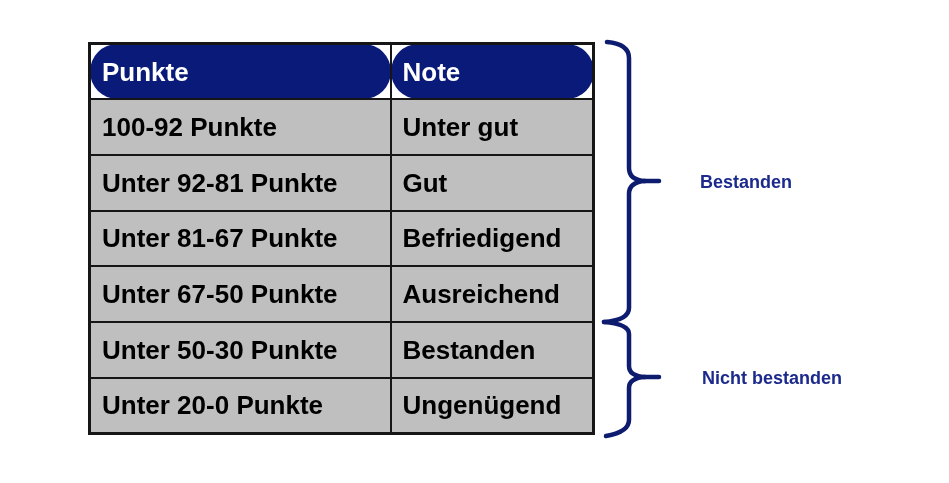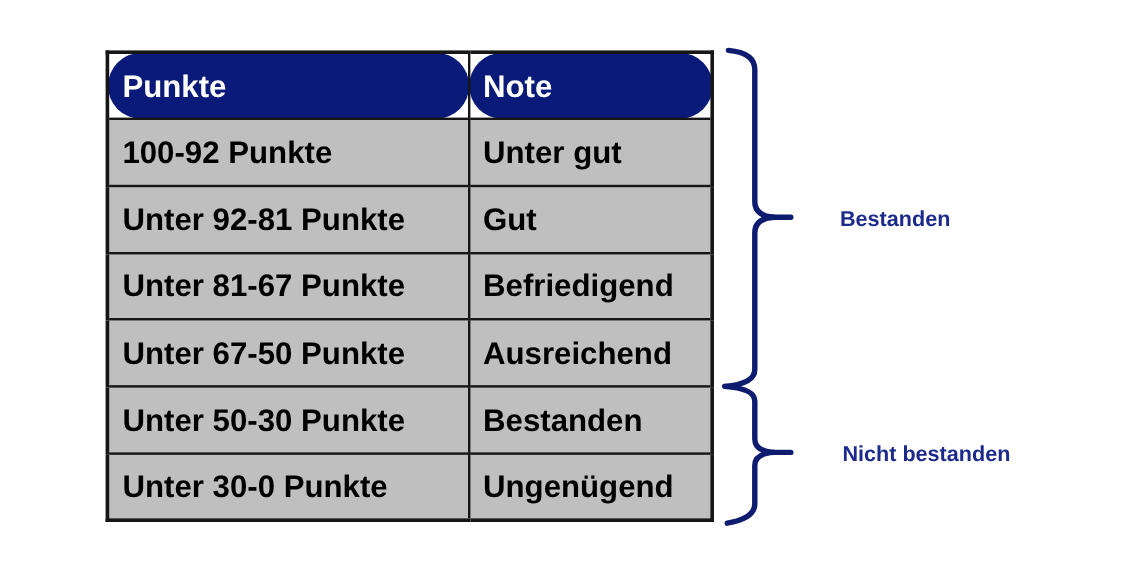--- a/index.html
+++ b/index.html
@@ -117,21 +117,21 @@
       </tr>
       <tr>
         <td>Unter 67-50 Punkte</td>
         <td>Ausreichend</td>
       </tr>
       <tr>
         <td>Unter 50-30 Punkte</td>
         <td>Bestanden</td>
       </tr>
       <tr>
-        <td>Unter 30-0 Punkte</td>
+        <td>Unter 20-0 Punkte</td>
         <td>Ungenügend</td>
       </tr>
     </tbody>
   </table>
 
   <svg class="brace-overlay" viewBox="0 0 949 483" xmlns="http://www.w3.org/2000/svg">
 
     <path d="M 607 42 Q 629 44 629 58 L 629 168 Q 629 180 645 181 Q 629 182 629 194 L 629 308 Q 629 320 604 322"></path>
     <path d="M 644 181 L 659 181"></path>
 

